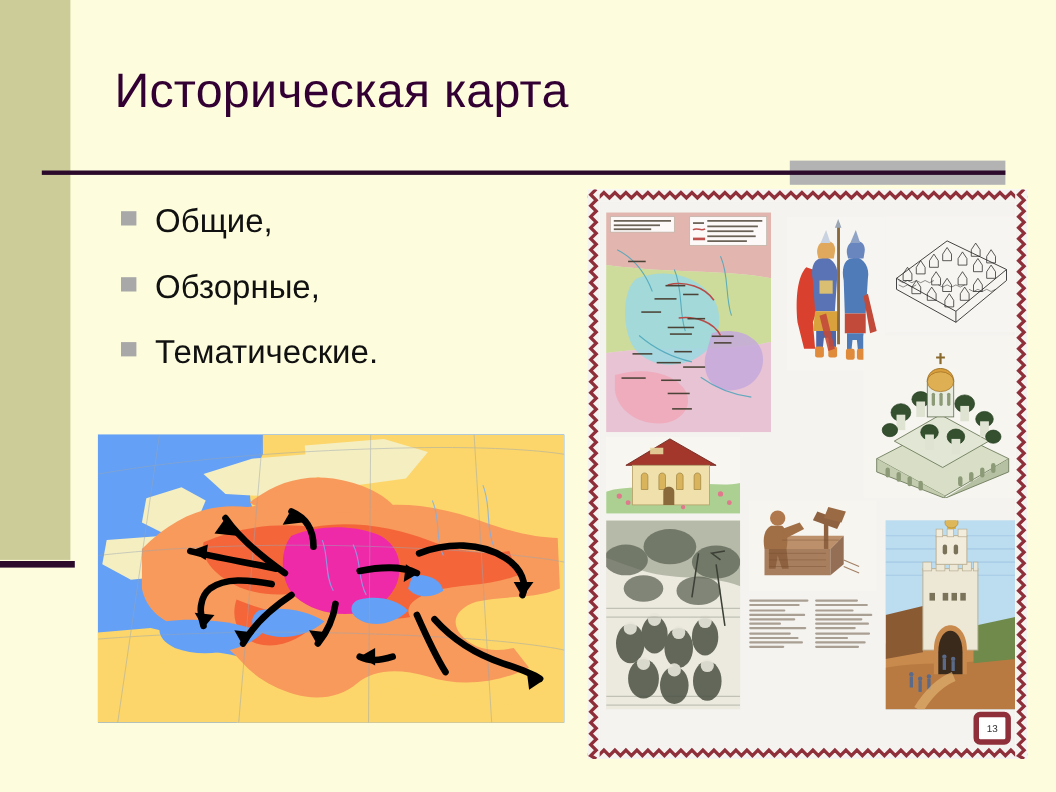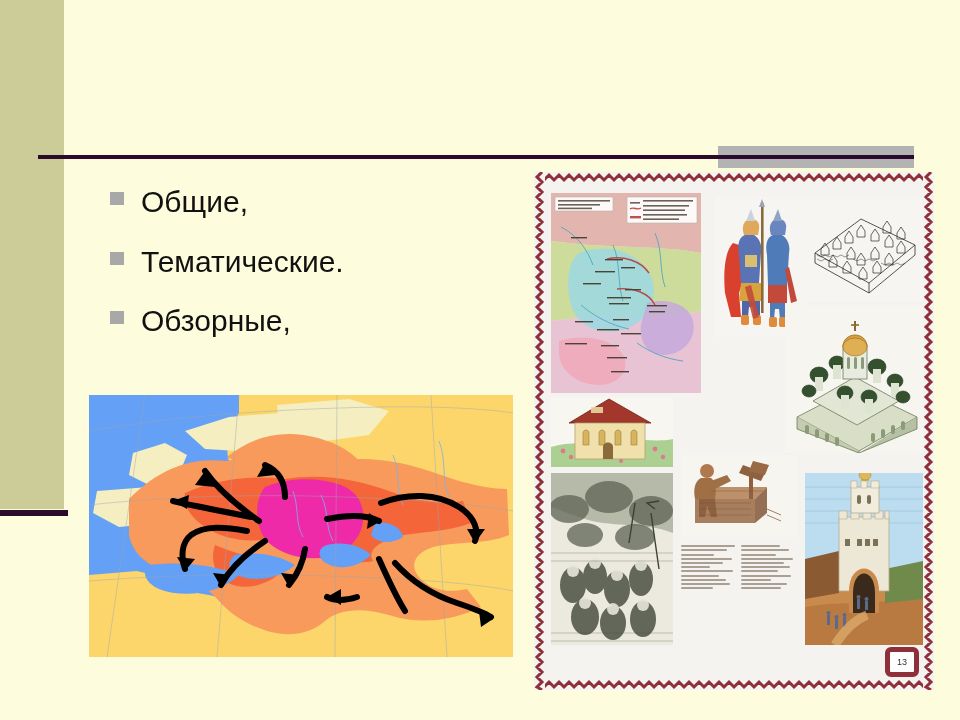--- a/index.html
+++ b/index.html
@@ -110,33 +110,34 @@
 </head>
 <body>
 
 <div id="slide">
 
   <div class="side-band"></div>
   <div class="side-underline"></div>
   <div class="title-rule-block"></div>
   <div class="title-rule"></div>
 
+  <div class="slide-title">Историческая карта</div>
 
   <div class="bullets">
     <div class="bullet-row">
       <div class="bullet-mark"></div>
       <div class="bullet-text">Общие,</div>
     </div>
     <div class="bullet-row">
       <div class="bullet-mark"></div>
-      <div class="bullet-text">Тематические.</div>
+      <div class="bullet-text">Обзорные,</div>
     </div>
     <div class="bullet-row">
       <div class="bullet-mark"></div>
-      <div class="bullet-text">Обзорные,</div>
+      <div class="bullet-text">Тематические.</div>
     </div>
   </div>
 
   <div class="migration-map">
     <svg viewBox="0 0 424 262" preserveAspectRatio="none">
       <defs>
         <clipPath id="mapclip">
             <rect x="0" y="0" width="424" height="262"></rect>
           </clipPath>
       </defs>

